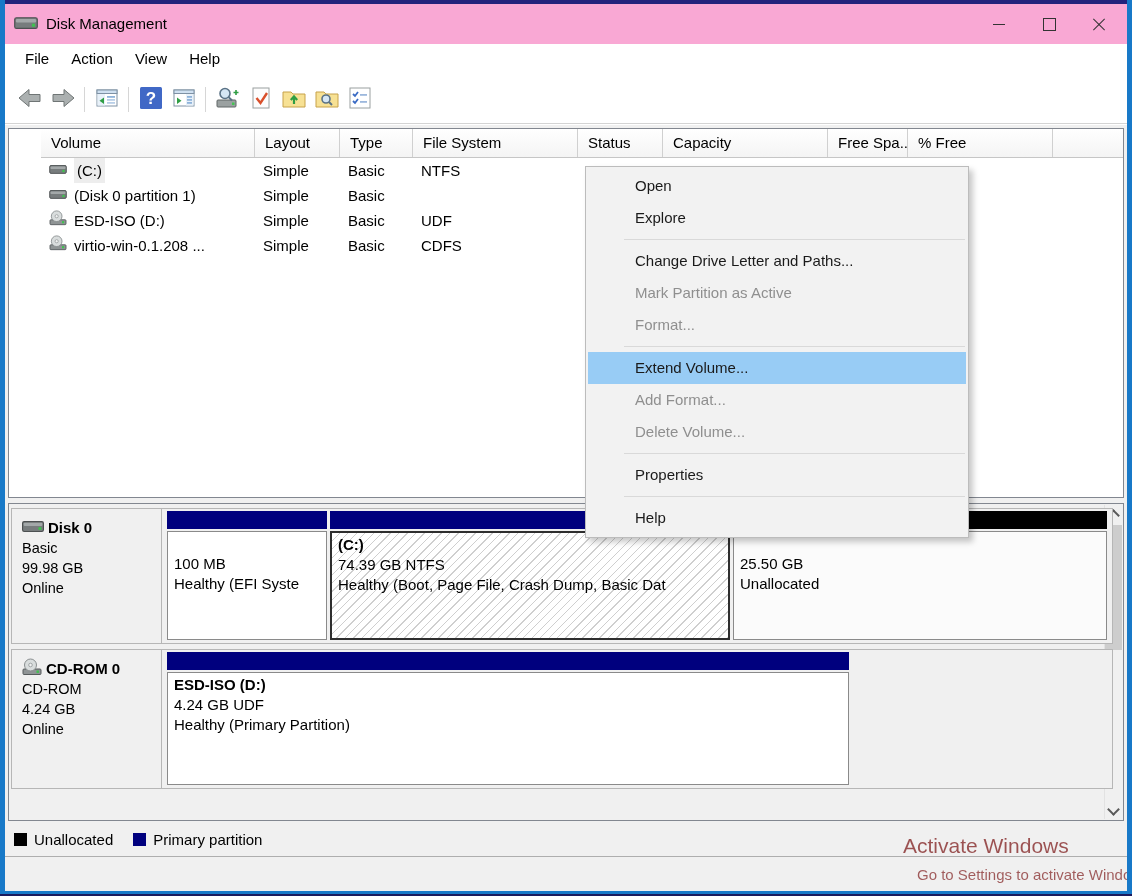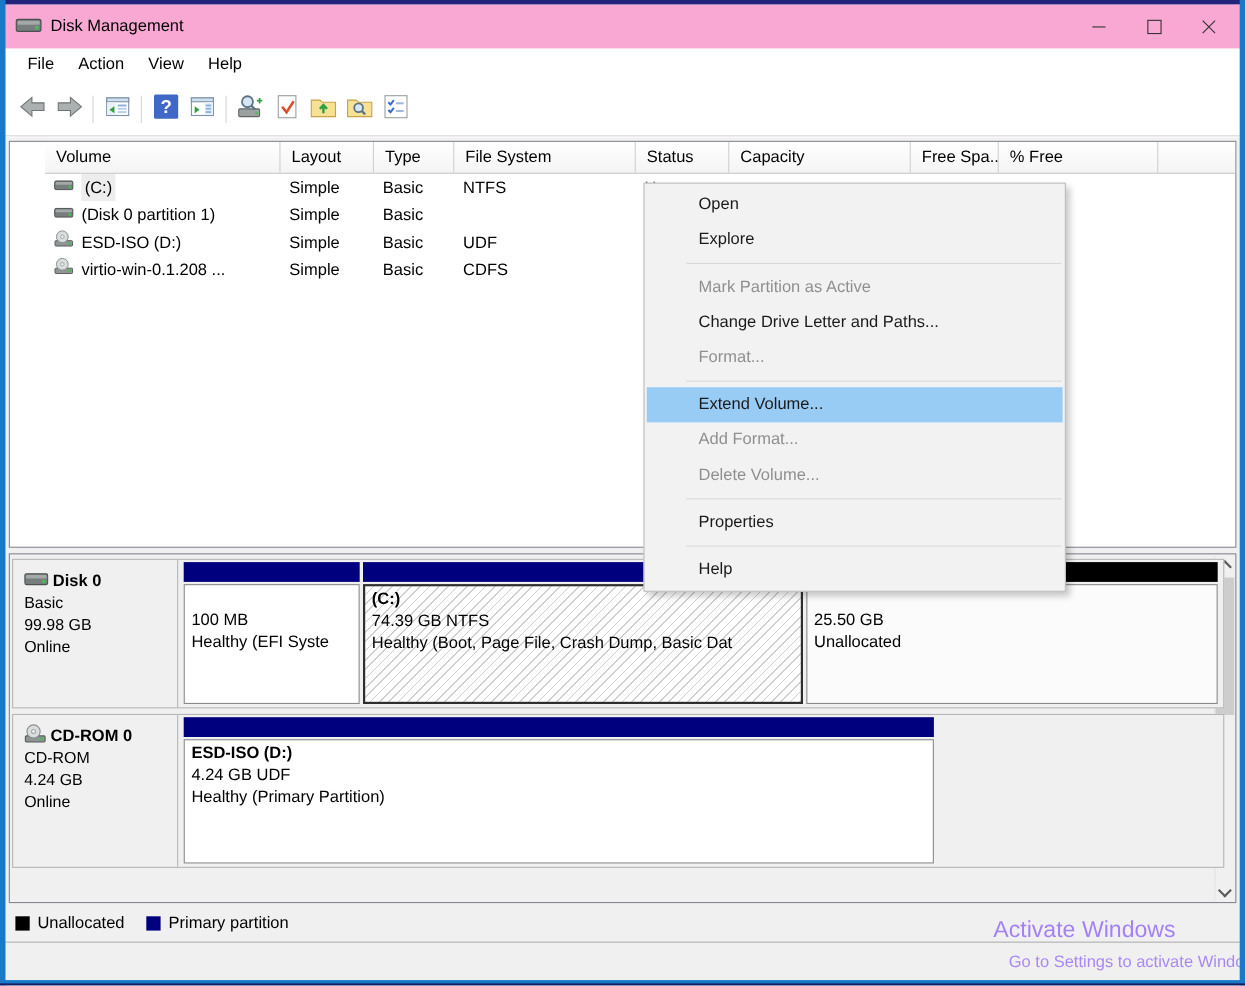--- a/index.html
+++ b/index.html
@@ -74,21 +74,21 @@
 
   
   .legend{position:absolute;left:14px;top:831px;display:flex;gap:20px;align-items:center;}
   .leg-item{display:flex;align-items:center;gap:7px;font-size:15px;}
   .leg-sq{width:13px;height:13px;}
 
   
   .statusbar{position:absolute;left:0;right:0;top:856px;height:35px;background:#f0f0f0;border-top:1px solid #aeaeae;}
 
   
-  .wmark{position:absolute;z-index:40;color:#8b5cf6;white-space:nowrap;pointer-events:none;}
+  .wmark{position:absolute;z-index:40;color:#7f1d1d;white-space:nowrap;pointer-events:none;}
   .wmark1{left:903px;top:834px;font-size:21px;opacity:.75;}
   .wmark2{left:917px;top:866px;font-size:15px;opacity:.7;}
 
   
   .ctx{position:absolute;left:585px;top:166px;width:384px;background:#f2f2f2;border:1px solid #bcbcbc;
        box-shadow:4px 4px 6px rgba(0,0,0,.22);z-index:50;padding:3px 0;box-sizing:border-box;}
   .ctx-item{height:32px;line-height:32px;font-size:15px;padding-left:47px;margin:0 2px;color:#1a1a1a;white-space:nowrap;}
   .ctx-item.disabled{color:#8f8f8f;}
   .ctx-item.hl{background:#98ccf5;}
   .ctx-sep{height:1px;background:#d9d9d9;margin:5px 3px 5px 38px;}
@@ -384,22 +384,22 @@
   <div class="statusbar" style="top:731px;"></div>
 </div>
 
 <div class="wmark wmark1">Activate Windows</div>
 <div class="wmark wmark2">Go to Settings to activate Windows</div>
 
 <div class="ctx" id="ctxmenu">
     <div class="ctx-item">Open</div>
     <div class="ctx-item">Explore</div>
     <div class="ctx-sep"></div>
+    <div class="ctx-item">Change Drive Letter and Paths...</div>
     <div class="ctx-item disabled">Mark Partition as Active</div>
-    <div class="ctx-item">Change Drive Letter and Paths...</div>
     <div class="ctx-item disabled">Format...</div>
     <div class="ctx-sep"></div>
     <div class="ctx-item hl">Extend Volume...</div>
     <div class="ctx-item disabled">Add Format...</div>
     <div class="ctx-item disabled">Delete Volume...</div>
     <div class="ctx-sep"></div>
     <div class="ctx-item">Properties</div>
     <div class="ctx-sep"></div>
     <div class="ctx-item">Help</div>
   </div>

